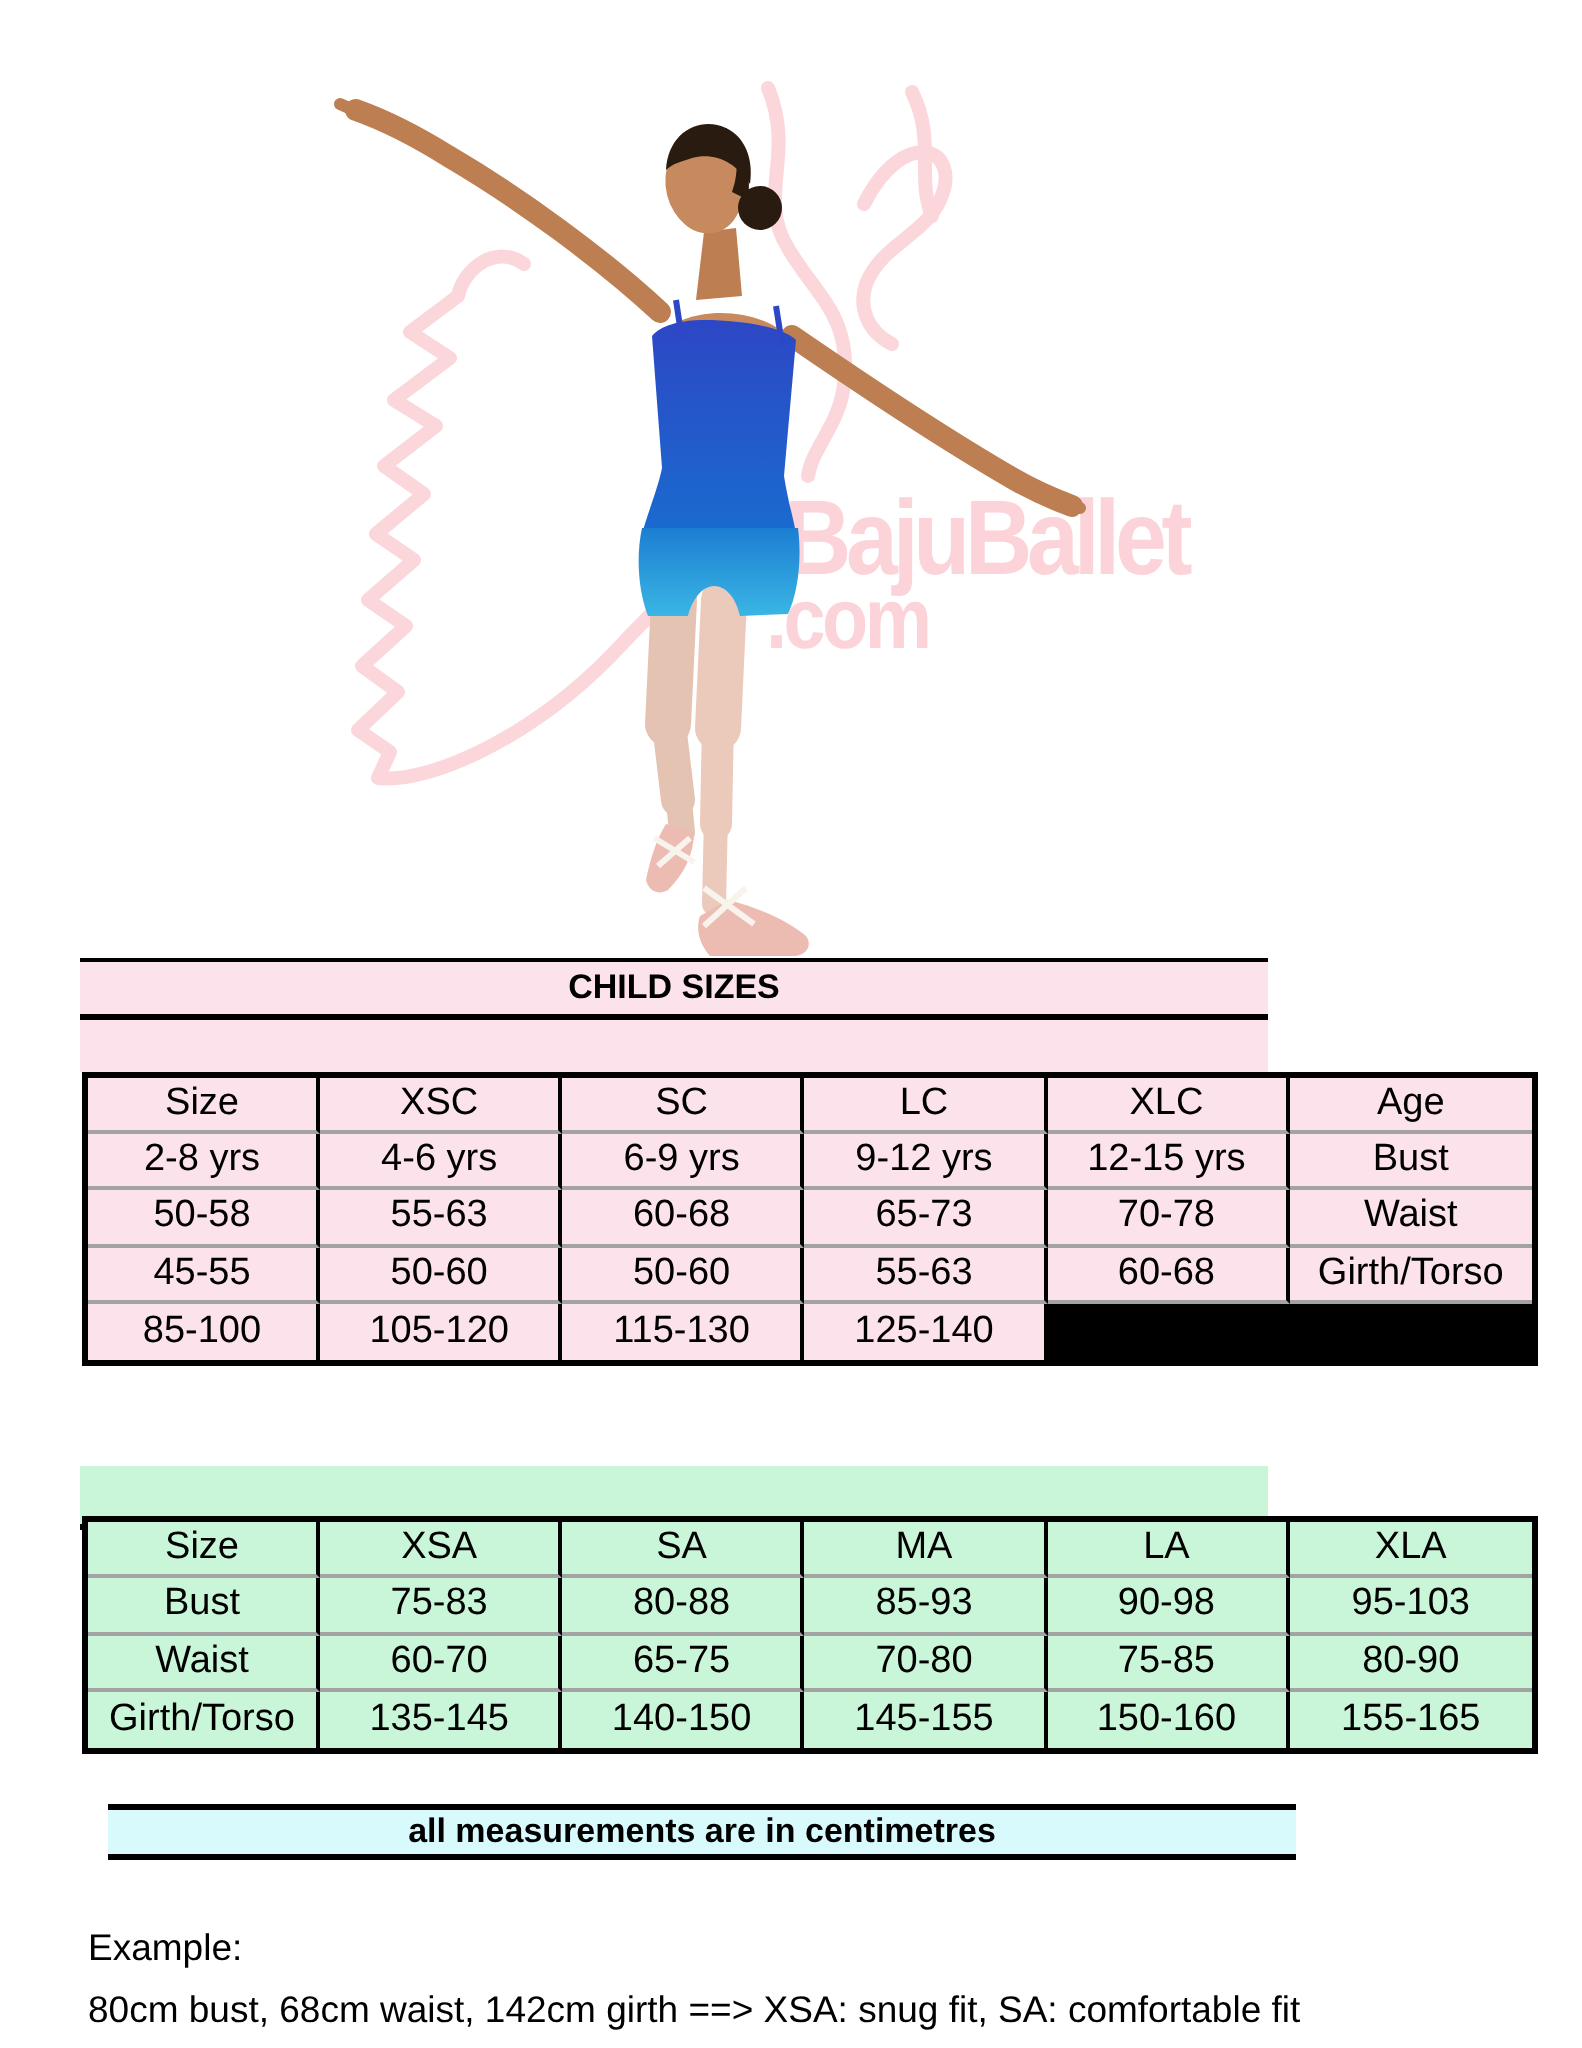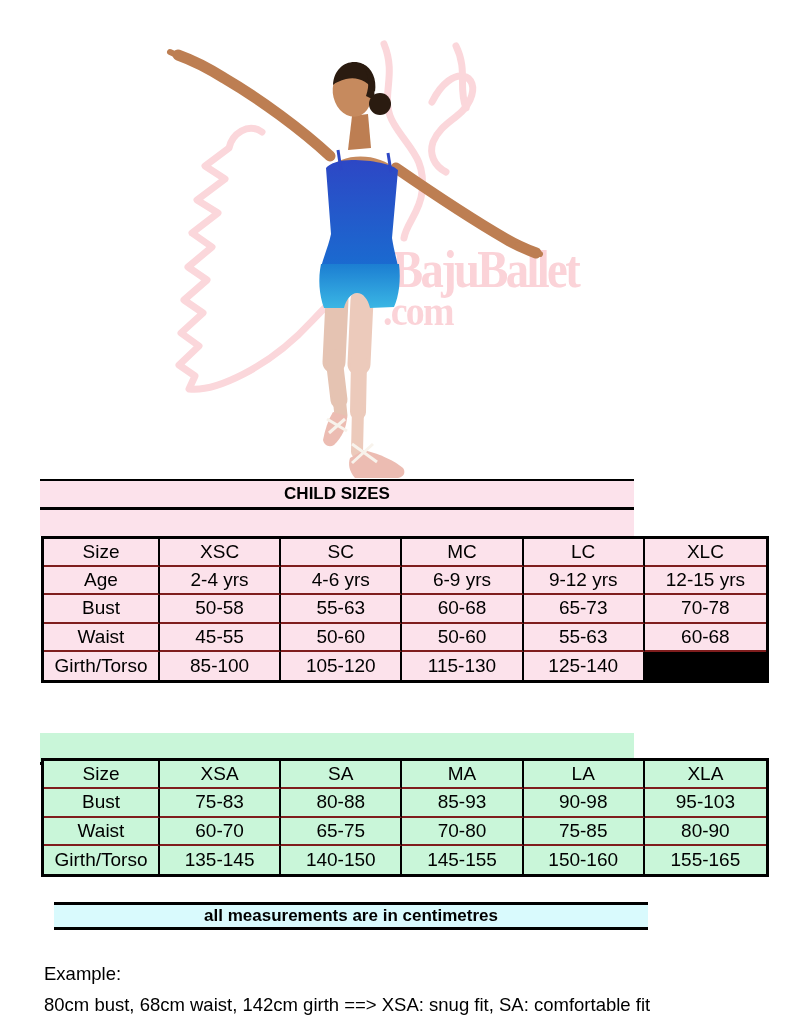--- a/index.html
+++ b/index.html
@@ -1,21 +1,21 @@
 <!DOCTYPE html>
 <html><head>
 <meta charset="utf-8">
 <style>
   html,body{margin:0;padding:0;background:#ffffff;}
   body{
     width:791px;height:1024px;position:relative;overflow:hidden;
     font-family:"Liberation Sans", sans-serif;color:#000;
   }
   
-  .photo-area{position:absolute;left:0;top:0;width:672px;height:479px;overflow:hidden;font-family:Liberation Serif, serif;}
+  .photo-area{position:absolute;left:0;top:0;width:672px;height:479px;overflow:hidden;}
   .decor-svg{position:absolute;left:0;top:0;z-index:1;}
   .watermark{position:absolute;z-index:2;font-weight:bold;color:#fbd3d8;line-height:1;
              transform:scaleX(.88);transform-origin:left top;white-space:nowrap;}
   .watermark.brand{left:392px;top:243px;font-size:53px;letter-spacing:-3px;}
   .watermark.domain{left:383px;top:289px;font-size:43px;letter-spacing:-2px;}
   .dancer-svg{position:absolute;left:0;top:0;z-index:3;}
 
   
   .band{position:absolute;left:40px;width:594px;box-sizing:border-box;text-align:center;
         font-weight:bold;font-size:17px;display:flex;align-items:center;justify-content:center;}
@@ -25,21 +25,21 @@
   .band.adult-spacer{top:733px;height:25px;background:#c9f6d9;}
   .band.units{top:902px;height:28px;background:#d9fafd;border-top:3px solid #000;border-bottom:3px solid #000;margin-left:14px;}
 
   
   .sizes-table{position:absolute;left:41px;width:728px;box-sizing:border-box;
                display:grid;grid-template-columns:116px repeat(5,1fr);
                border:3px solid #000;background:#000;}
   .sizes-table.child{top:536px;height:147px;grid-template-rows:repeat(5,1fr);}
   .sizes-table.adult{top:758px;height:119px;grid-template-rows:repeat(4,1fr);}
   .cell{display:flex;align-items:center;justify-content:center;
-        font-size:19px;border-right:2px solid #000;border-bottom:2px solid #7f1d1d;
+        font-size:19px;border-right:2px solid #000;border-bottom:2px solid #a3a3a3;
         box-sizing:border-box;}
   .child .cell{background:#fce2eb;}
   .adult .cell{background:#c9f6d9;}
   .cell:nth-child(6n){border-right:none;}
   .child .cell:nth-child(n+25){border-bottom:none;}
   .adult .cell:nth-child(n+19){border-bottom:none;}
 
   
   .example{position:absolute;left:44px;top:944px;font-size:18.5px;line-height:31px;margin-top:14px;}
 </style>
@@ -111,25 +111,24 @@
   </svg>
 </div>
 
 <div class="band child-title">CHILD SIZES</div>
 <div class="band child-spacer"></div>
 
 <div class="sizes-table child">
   <div class="cell">Size</div>
   <div class="cell">XSC</div>
   <div class="cell">SC</div>
-  <div class="cell">MC</div>
   <div class="cell">LC</div>
   <div class="cell">XLC</div>
   <div class="cell">Age</div>
-  <div class="cell">2-4 yrs</div>
+  <div class="cell">2-8 yrs</div>
   <div class="cell">4-6 yrs</div>
   <div class="cell">6-9 yrs</div>
   <div class="cell">9-12 yrs</div>
   <div class="cell">12-15 yrs</div>
   <div class="cell">Bust</div>
   <div class="cell">50-58</div>
   <div class="cell">55-63</div>
   <div class="cell">60-68</div>
   <div class="cell">65-73</div>
   <div class="cell">70-78</div>

